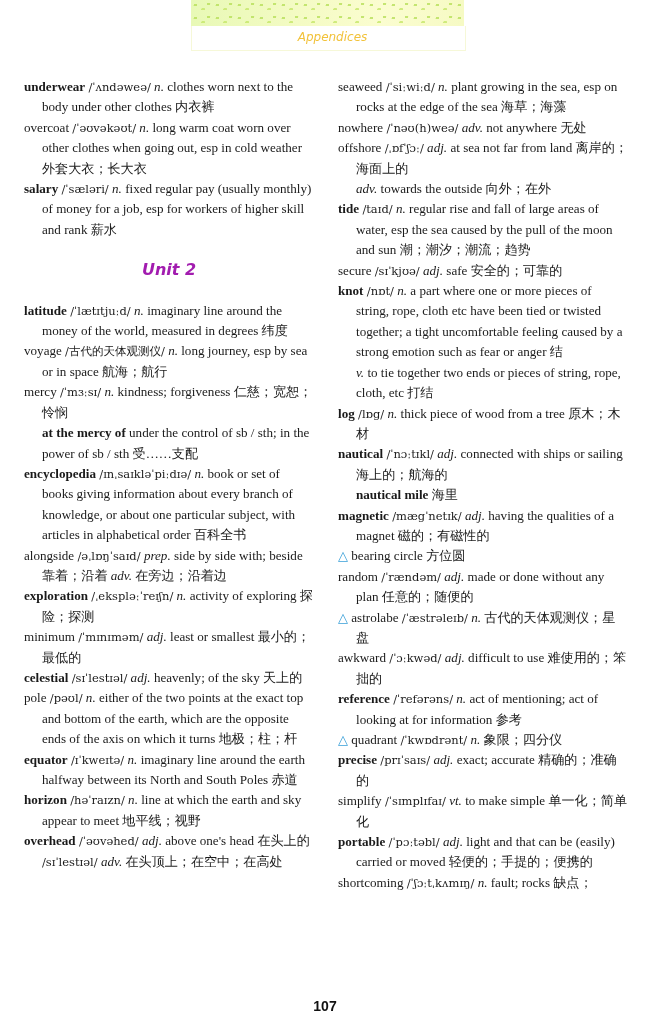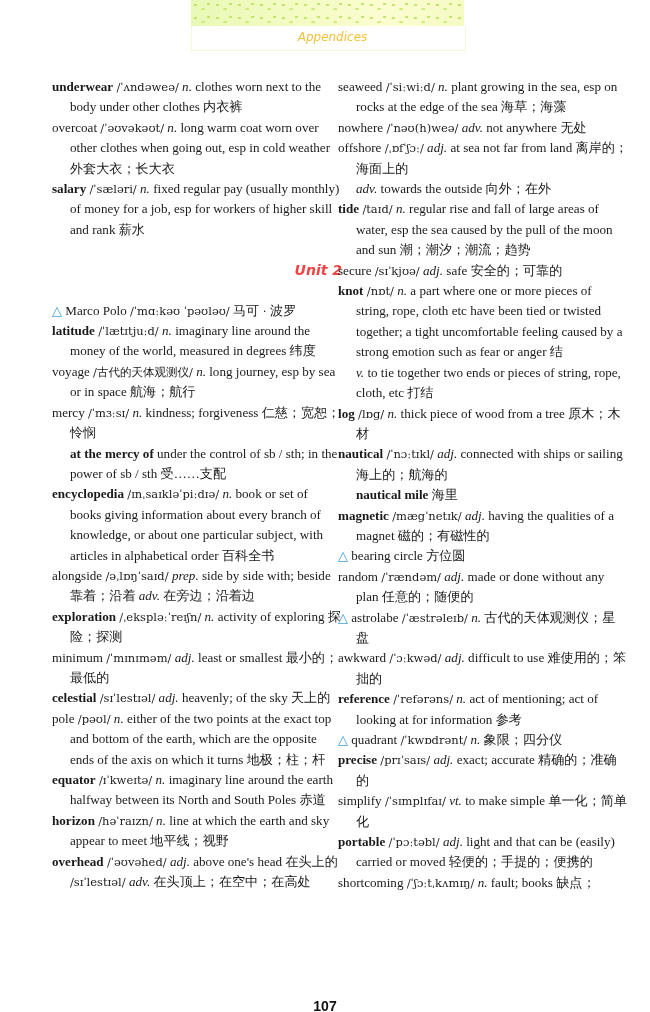--- a/index.html
+++ b/index.html
@@ -10,52 +10,51 @@
     .banner::before { content: ""; position: absolute; inset: 0;
       background-image: radial-gradient(ellipse 3px 1.5px at 20% 40%, #b8e05a 60%, transparent 70%),
                         radial-gradient(ellipse 3px 1.5px at 55% 70%, #c6e86a 60%, transparent 70%),
                         radial-gradient(ellipse 3px 1.5px at 80% 30%, #b8e05a 60%, transparent 70%);
       background-size: 22px 13px; opacity: .8; }
     .banner-box { position: absolute; left: 191px; top: 26px; width: 273px; height: 24px;
                   border-left: 1px solid #f6f8d8; border-right: 1px solid #f6f8d8; border-bottom: 1px solid #f6f8d8; }
     .section-title { position: absolute; left: 8px; right: 0; top: 4px; text-align: center;
                      font-family: "DejaVu Sans", sans-serif; font-style: italic; font-size: 12px; color: #f2c23a; }
     .col { position: absolute; top: 77px; font-size: 13.1px; line-height: 20.4px; }
-    .col.left { left: 24px; width: 290px; margin-left: 28px; }
+    .col.left { left: 24px; width: 290px; }
     .col.right { left: 338px; width: 290px; }
     .entry { padding-left: 18px; text-indent: -18px; }
     .entry .hw.bold { font-weight: bold; }
     .ipa { font-family: "DejaVu Serif", serif; font-size: 11.5px; }
     .pos { font-style: italic; }
     .sub { padding-left: 18px; }
     .sub .b { font-weight: bold; }
     .tri { color: #3aa0d8; font-size: 13px; font-family: "DejaVu Sans", sans-serif; }
-    .unit { text-align: right; font-family: "DejaVu Sans", sans-serif; font-weight: bold; font-style: italic;
-            color: #ef4444; font-size: 14px; margin: 20px 0 20px 0; }
+    .unit { text-align: center; font-family: "DejaVu Sans", sans-serif; font-weight: bold; font-style: italic;
+            color: #a21caf; font-size: 16px; margin: 20px 0 20px 0; }
     .pageno { position: absolute; left: 302px; top: 990px; width: 46px; height: 20px; text-align: center;
               font-family: "Liberation Sans", sans-serif; font-weight: bold; font-size: 14px; color: #111; margin-top: 8px; }
     .pageno::after { content: ""; position: absolute; left: 0; right: 0; bottom: 0; height: 5px; background: #fbf59a; }
   </style>
 </head>
 <body>
 
 <div class="banner"></div>
 <div class="banner-box">
   <div class="section-title">Appendices</div>
 </div>
 
 <div class="col left" id="leftcol">
   <div id="left-before">
       <div class="entry"><span class="hw bold">underwear</span> <span class="ipa">/ˈʌndəweə/</span> <span class="pos">n.</span> <span class="def">clothes worn next to the body under other clothes 内衣裤</span></div>
       <div class="entry"><span class="hw">overcoat</span> <span class="ipa">/ˈəʊvəkəʊt/</span> <span class="pos">n.</span> <span class="def">long warm coat worn over other clothes when going out, esp in cold weather 外套大衣；长大衣</span></div>
       <div class="entry"><span class="hw bold">salary</span> <span class="ipa">/ˈsæləri/</span> <span class="pos">n.</span> <span class="def">fixed regular pay (usually monthly) of money for a job, esp for workers of higher skill and rank 薪水</span></div>
     </div>
   <div class="unit">Unit 2</div>
   <div id="left-after">
-      <div class="entry"><span class="tri">△</span> <span class="hw">Marco Polo</span> <span class="ipa">/ˈmɑːkəʊ ˈpəʊləʊ/</span> <span class="def">马可 · 波罗</span></div>
       <div class="entry"><span class="hw bold">latitude</span> <span class="ipa">/ˈlætɪtjuːd/</span> <span class="pos">n.</span> <span class="def">imaginary line around the money of the world, measured in degrees 纬度</span></div>
       <div class="entry"><span class="hw">voyage</span> <span class="ipa">/古代的天体观测仪/</span> <span class="pos">n.</span> <span class="def">long journey, esp by sea or in space 航海；航行</span></div>
       <div class="entry"><span class="hw">mercy</span> <span class="ipa">/ˈmɜːsɪ/</span> <span class="pos">n.</span> <span class="def">kindness; forgiveness 仁慈；宽恕；怜悯</span></div>
       <div class="sub"><span class="b">at the mercy of</span>  <span class="def">under the control of sb / sth; in the power of sb / sth 受……支配</span></div>
       <div class="entry"><span class="hw bold">encyclopedia</span> <span class="ipa">/ɪnˌsaɪkləˈpiːdɪə/</span> <span class="pos">n.</span> <span class="def">book or set of books giving information about every branch of knowledge, or about one particular subject, with articles in alphabetical order 百科全书</span></div>
       <div class="entry"><span class="hw">alongside</span> <span class="ipa">/əˌlɒŋˈsaɪd/</span> <span class="pos">prep.</span> <span class="def">side by side with; beside 靠着；沿着</span> <span class="pos">adv.</span> <span class="def">在旁边；沿着边</span></div>
       <div class="entry"><span class="hw bold">exploration</span> <span class="ipa">/ˌekspləːˈreɪʃn/</span> <span class="pos">n.</span> <span class="def">activity of exploring 探险；探测</span></div>
       <div class="entry"><span class="hw">minimum</span> <span class="ipa">/ˈmɪnɪməm/</span> <span class="pos">adj.</span> <span class="def">least or smallest 最小的；最低的</span></div>
       <div class="entry"><span class="hw bold">celestial</span> <span class="ipa">/sɪˈlestɪəl/</span> <span class="pos">adj.</span> <span class="def">heavenly; of the sky 天上的</span></div>
       <div class="entry"><span class="hw">pole</span> <span class="ipa">/pəʊl/</span> <span class="pos">n.</span> <span class="def">either of the two points at the exact top and bottom of the earth, which are the opposite ends of the axis on which it turns 地极；柱；杆</span></div>
@@ -81,16 +80,16 @@
     <div class="entry"><span class="hw bold">magnetic</span> <span class="ipa">/mægˈnetɪk/</span> <span class="pos">adj.</span> <span class="def">having the qualities of a magnet 磁的；有磁性的</span></div>
     <div class="entry"><span class="tri">△</span> <span class="hw">bearing circle</span> <span class="def">方位圆</span></div>
     <div class="entry"><span class="hw">random</span> <span class="ipa">/ˈrændəm/</span> <span class="pos">adj.</span> <span class="def">made or done without any plan 任意的；随便的</span></div>
     <div class="entry"><span class="tri">△</span> <span class="hw">astrolabe</span> <span class="ipa">/ˈæstrəleɪb/</span> <span class="pos">n.</span> <span class="def">古代的天体观测仪；星盘</span></div>
     <div class="entry"><span class="hw">awkward</span> <span class="ipa">/ˈɔːkwəd/</span> <span class="pos">adj.</span> <span class="def">difficult to use 难使用的；笨拙的</span></div>
     <div class="entry"><span class="hw bold">reference</span> <span class="ipa">/ˈrefərəns/</span> <span class="pos">n.</span> <span class="def">act of mentioning; act of looking at for information 参考</span></div>
     <div class="entry"><span class="tri">△</span> <span class="hw">quadrant</span> <span class="ipa">/ˈkwɒdrənt/</span> <span class="pos">n.</span> <span class="def">象限；四分仪</span></div>
     <div class="entry"><span class="hw bold">precise</span> <span class="ipa">/prɪˈsaɪs/</span> <span class="pos">adj.</span> <span class="def">exact; accurate 精确的；准确的</span></div>
     <div class="entry"><span class="hw">simplify</span> <span class="ipa">/ˈsɪmplɪfaɪ/</span> <span class="pos">vt.</span> <span class="def">to make simple 单一化；简单化</span></div>
     <div class="entry"><span class="hw bold">portable</span> <span class="ipa">/ˈpɔːtəbl/</span> <span class="pos">adj.</span> <span class="def">light and that can be (easily) carried or moved 轻便的；手提的；便携的</span></div>
-    <div class="entry"><span class="hw">shortcoming</span> <span class="ipa">/ˈʃɔːtˌkʌmɪŋ/</span> <span class="pos">n.</span> <span class="def">fault; books 缺点；</span></div>
+    <div class="entry"><span class="hw">shortcoming</span> <span class="ipa">/ˈʃɔːtˌkʌmɪŋ/</span> <span class="pos">n.</span> <span class="def">fault; rocks 缺点；</span></div>
   </div>
 
 <div class="pageno">107</div>
 
 </body></html>

